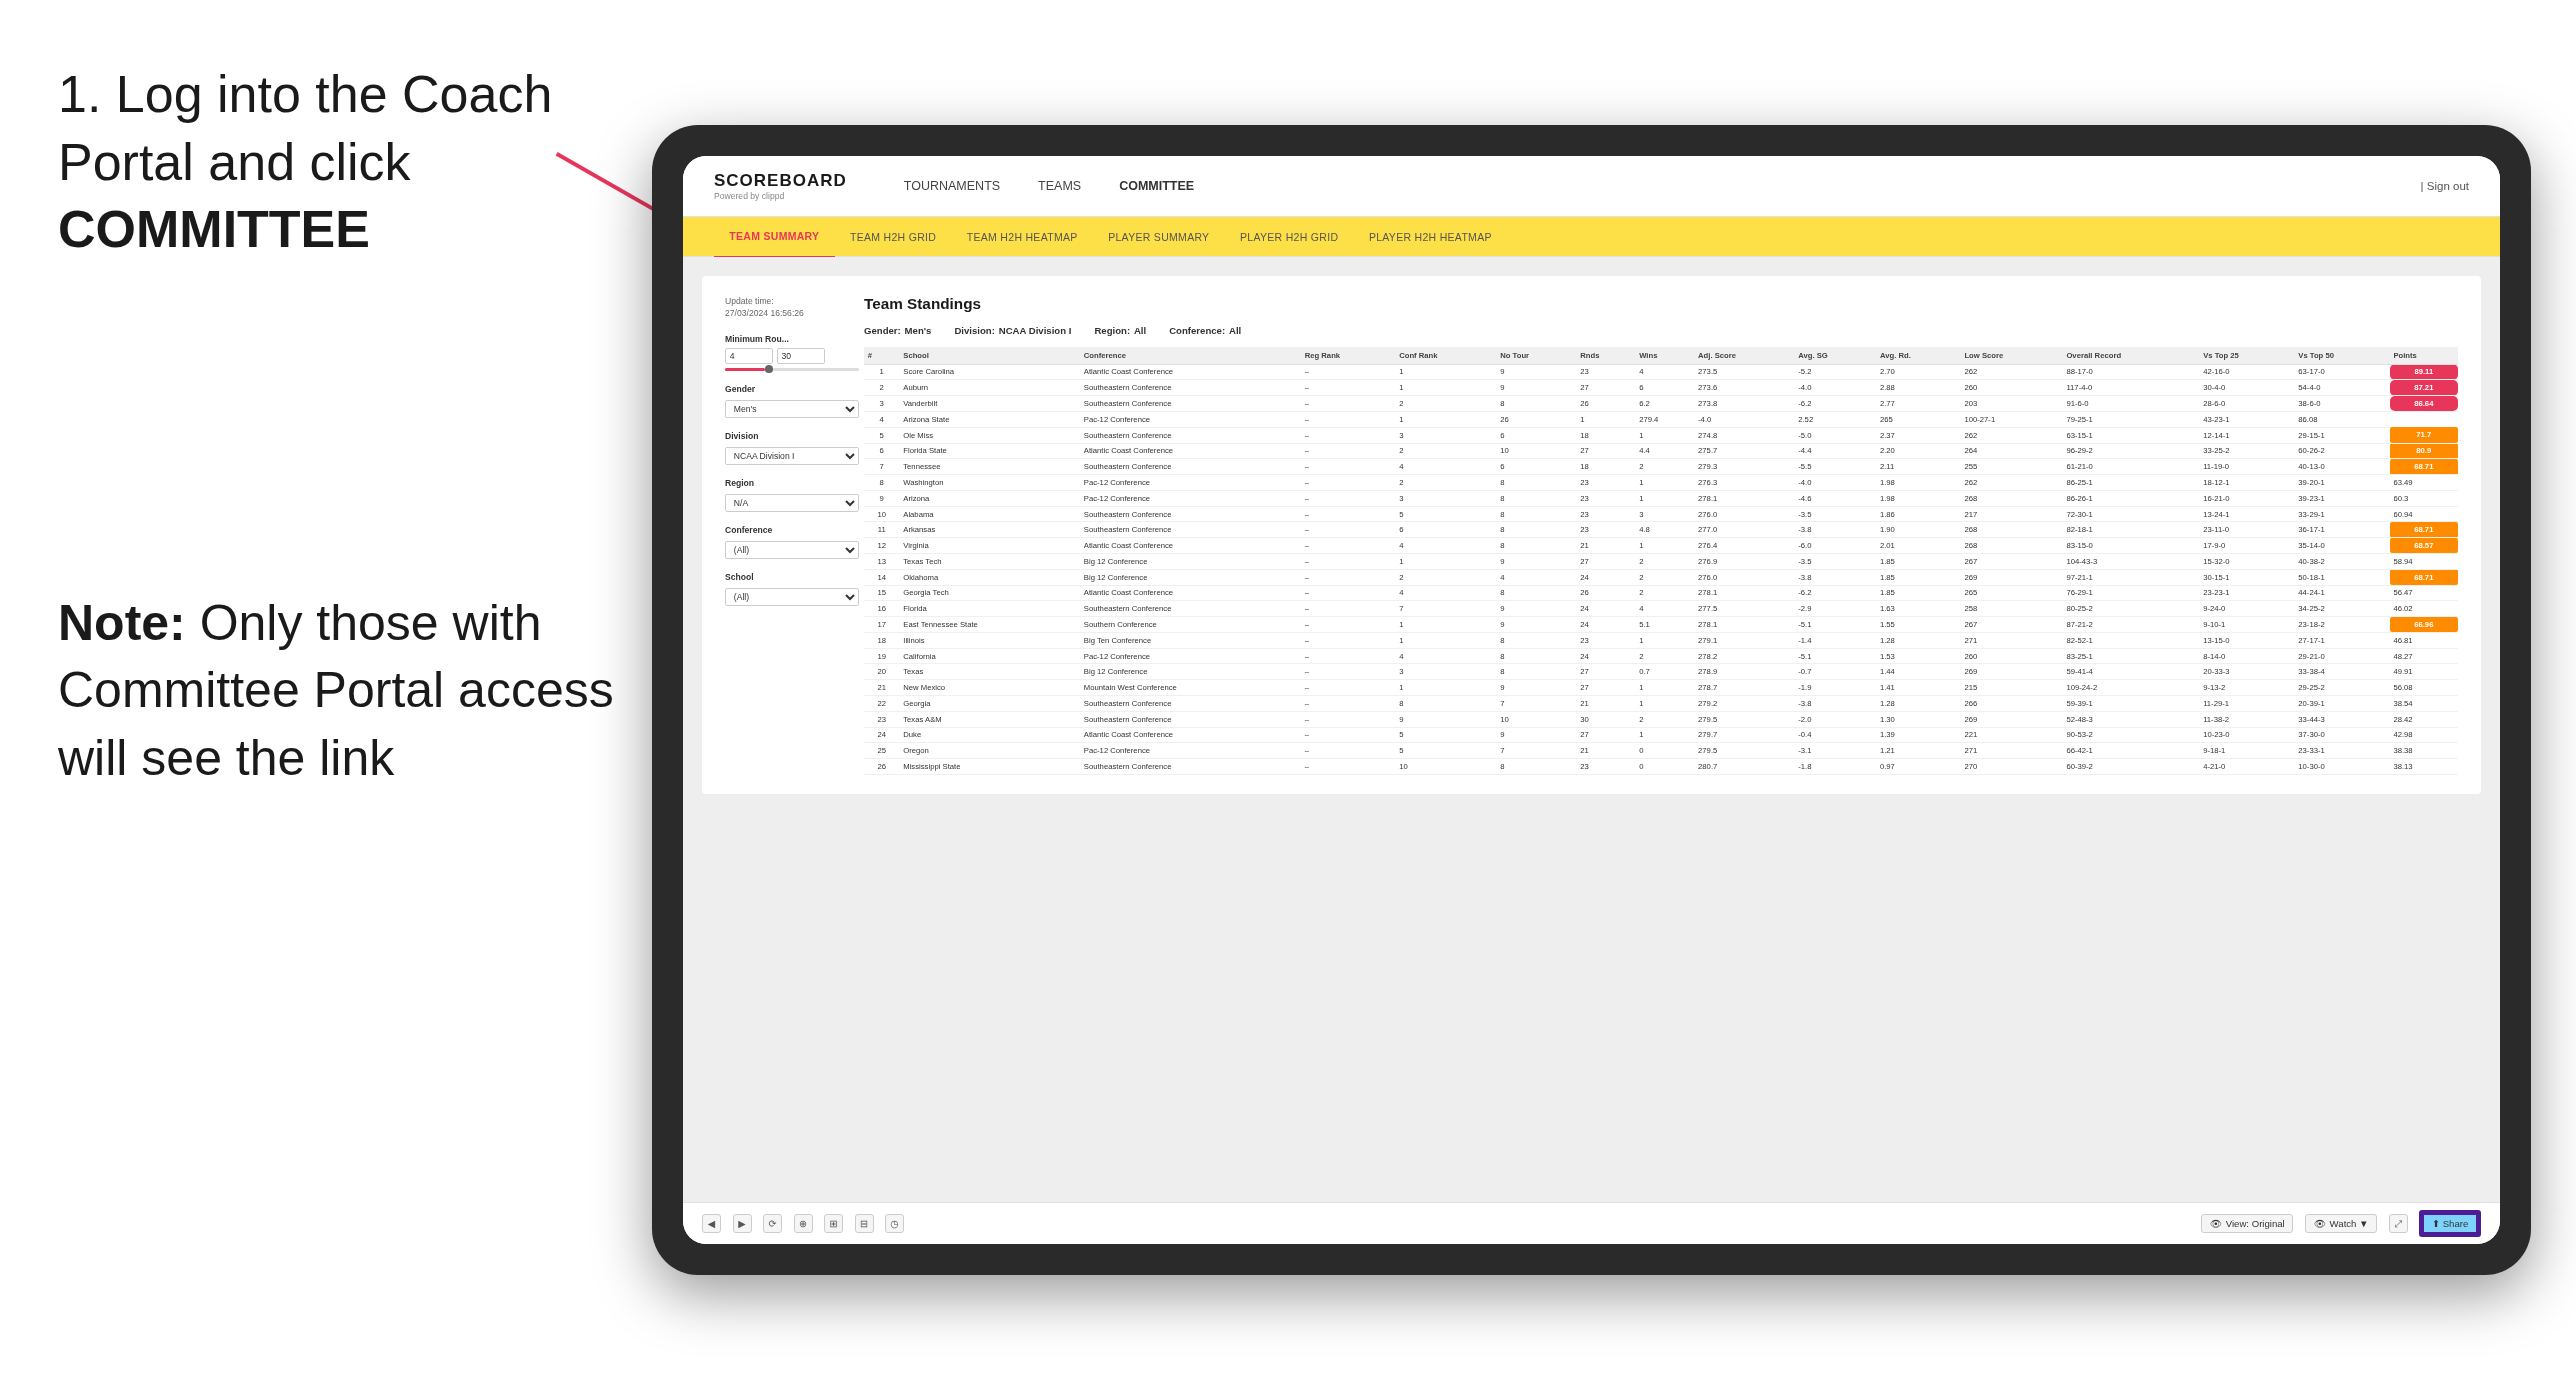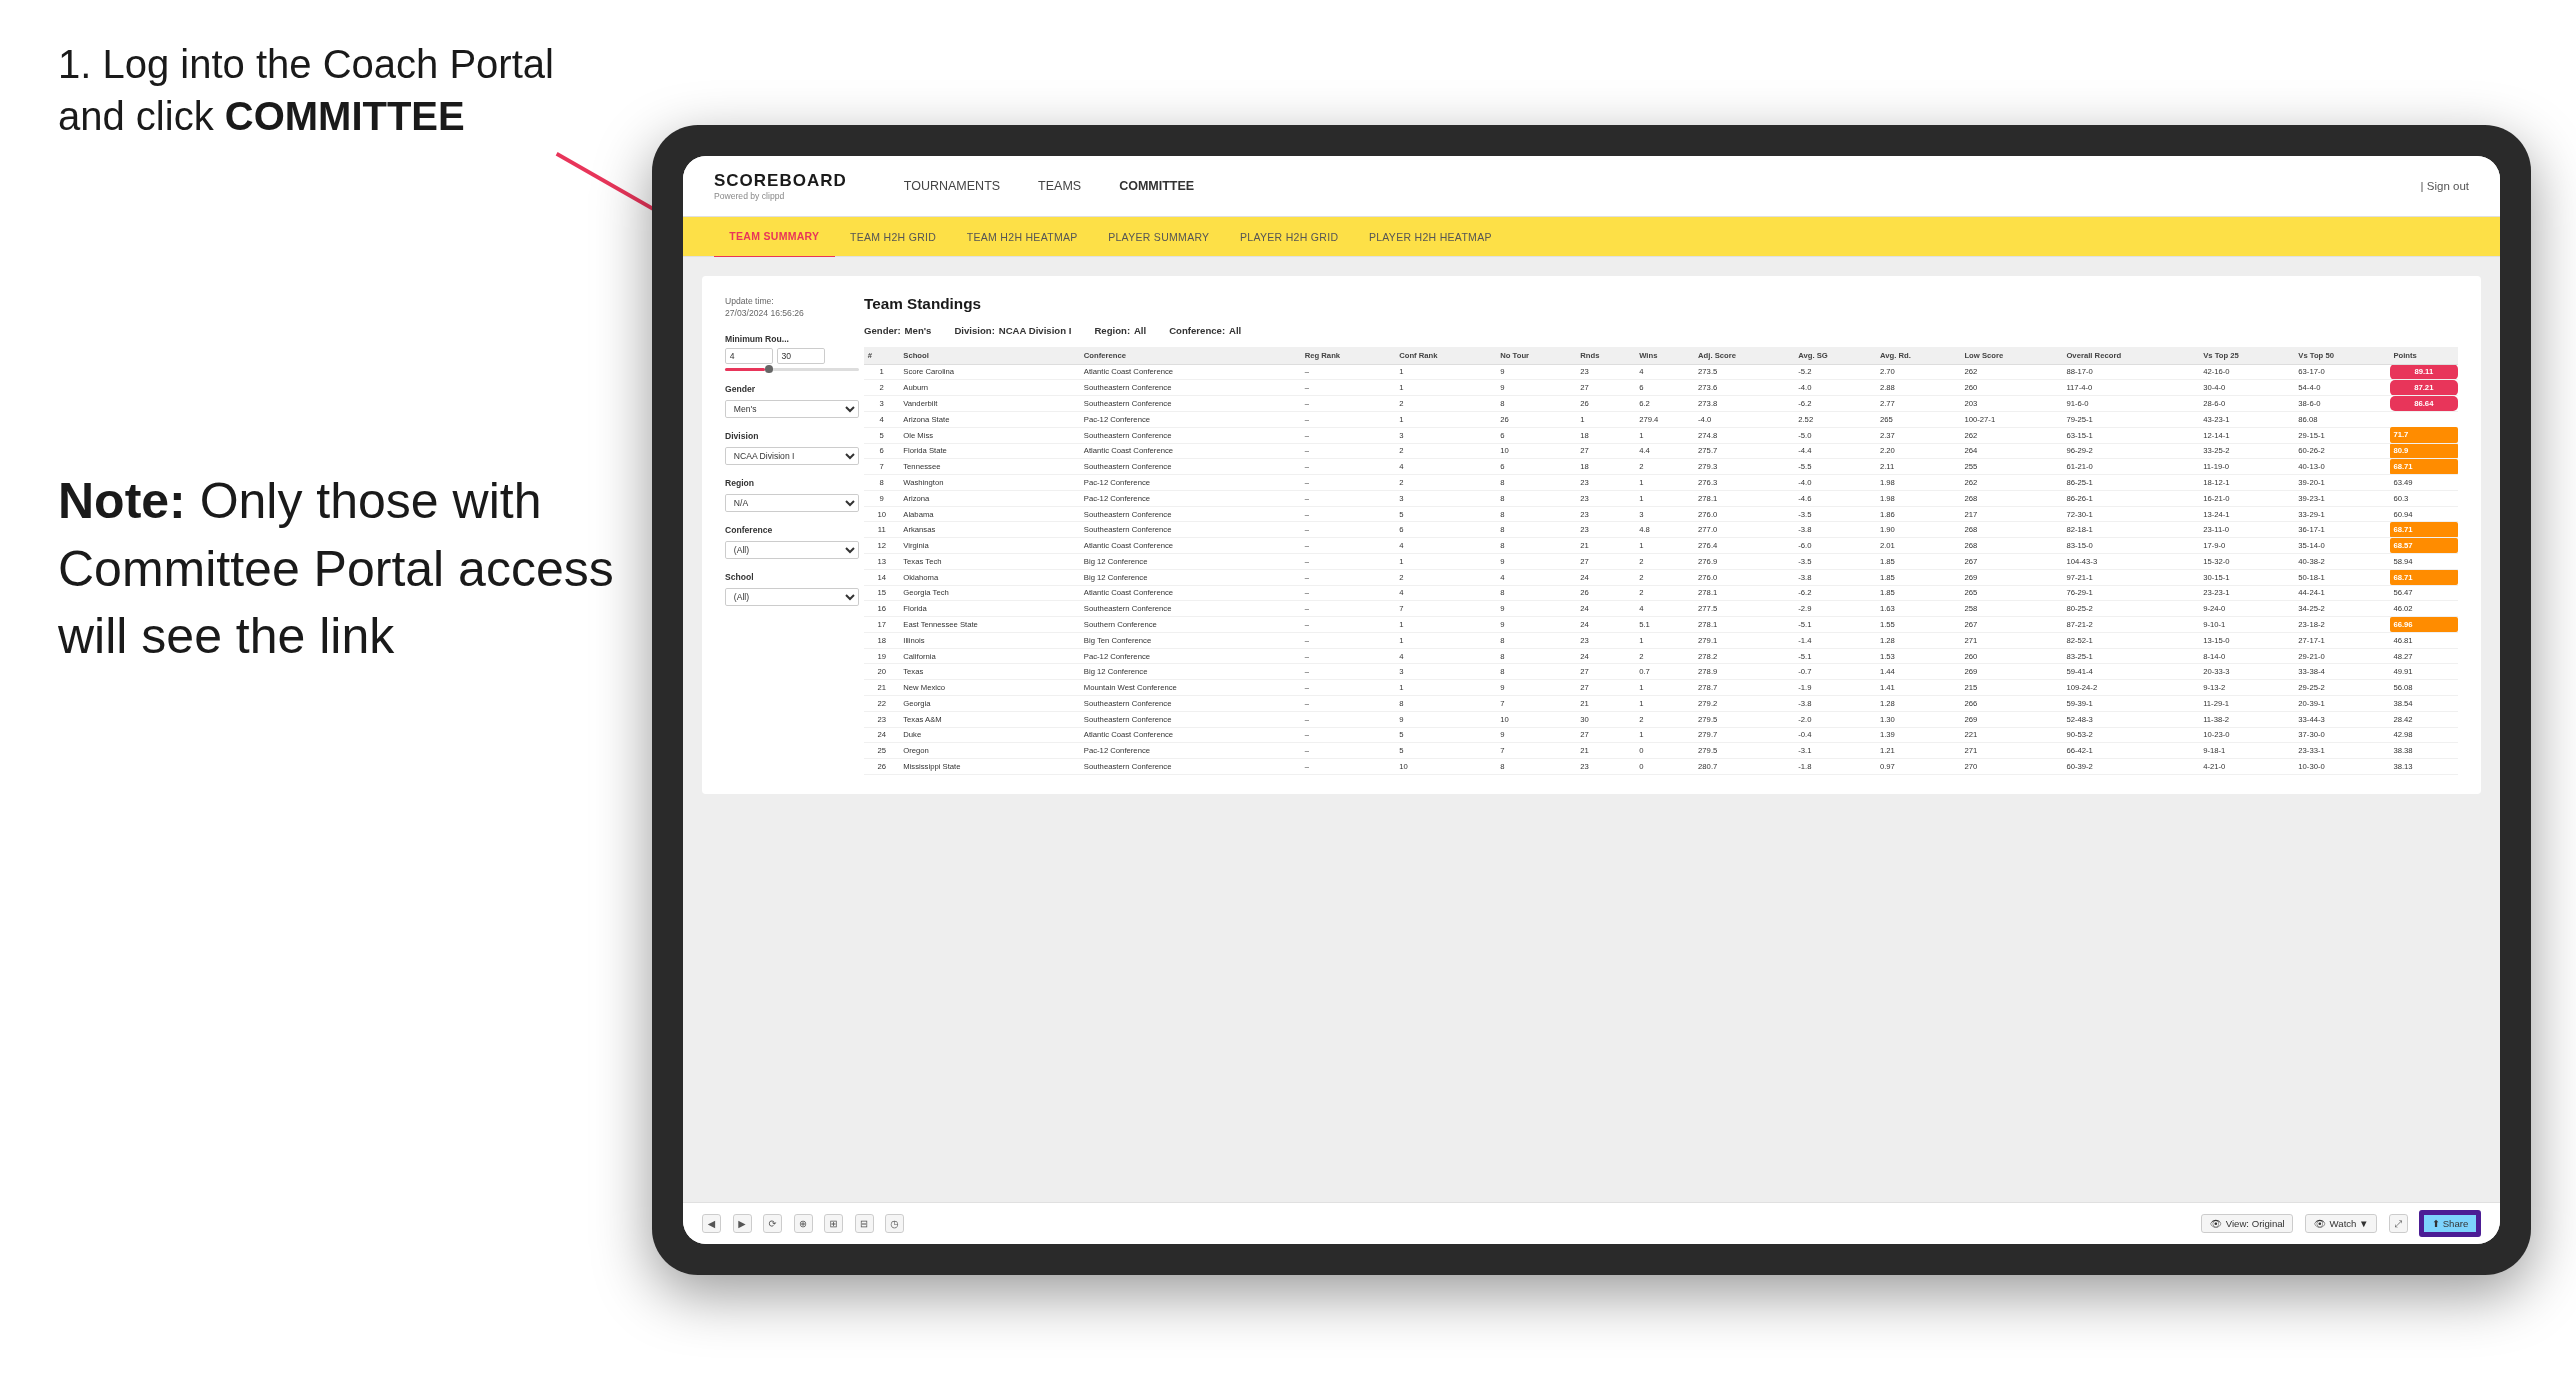--- a/index.html
+++ b/index.html
@@ -14,24 +14,25 @@
 
     
     .instruction-area {
       position: absolute;
       left: 58px;
       top: 38px;
       width: 556px;
     }
 
     .step-text {
-      font-size: 40px;
+      font-size: 52px;
       color: #1a1a1a;
       line-height: 1.3;
       font-weight: 400;
+      margin-top: 23px;
     }
     .step-text strong {
       font-weight: 900;
     }
 
     .note-text {
       font-size: 50px;
       color: #1a1a1a;
       margin-top: 326px;
       line-height: 1.35;
@@ -320,20 +321,21 @@
       font-weight: 700;
       border-radius: 5px;
       text-align: center;
       padding: 1.9px 3.8px !important;
     }
     .highlight-cell-orange {
       background: #ff8c00 !important;
       color: #fff !important;
       font-weight: 700;
       border-radius: 1.9px;
+      text-align: center;
       padding: 1.9px 3.8px !important;
     }
 
     
     .bottom-toolbar {
       background: #ffffff;
       border-top: 1px solid #e0e0e0;
       height: 42px;
       display: flex;
       align-items: center;

